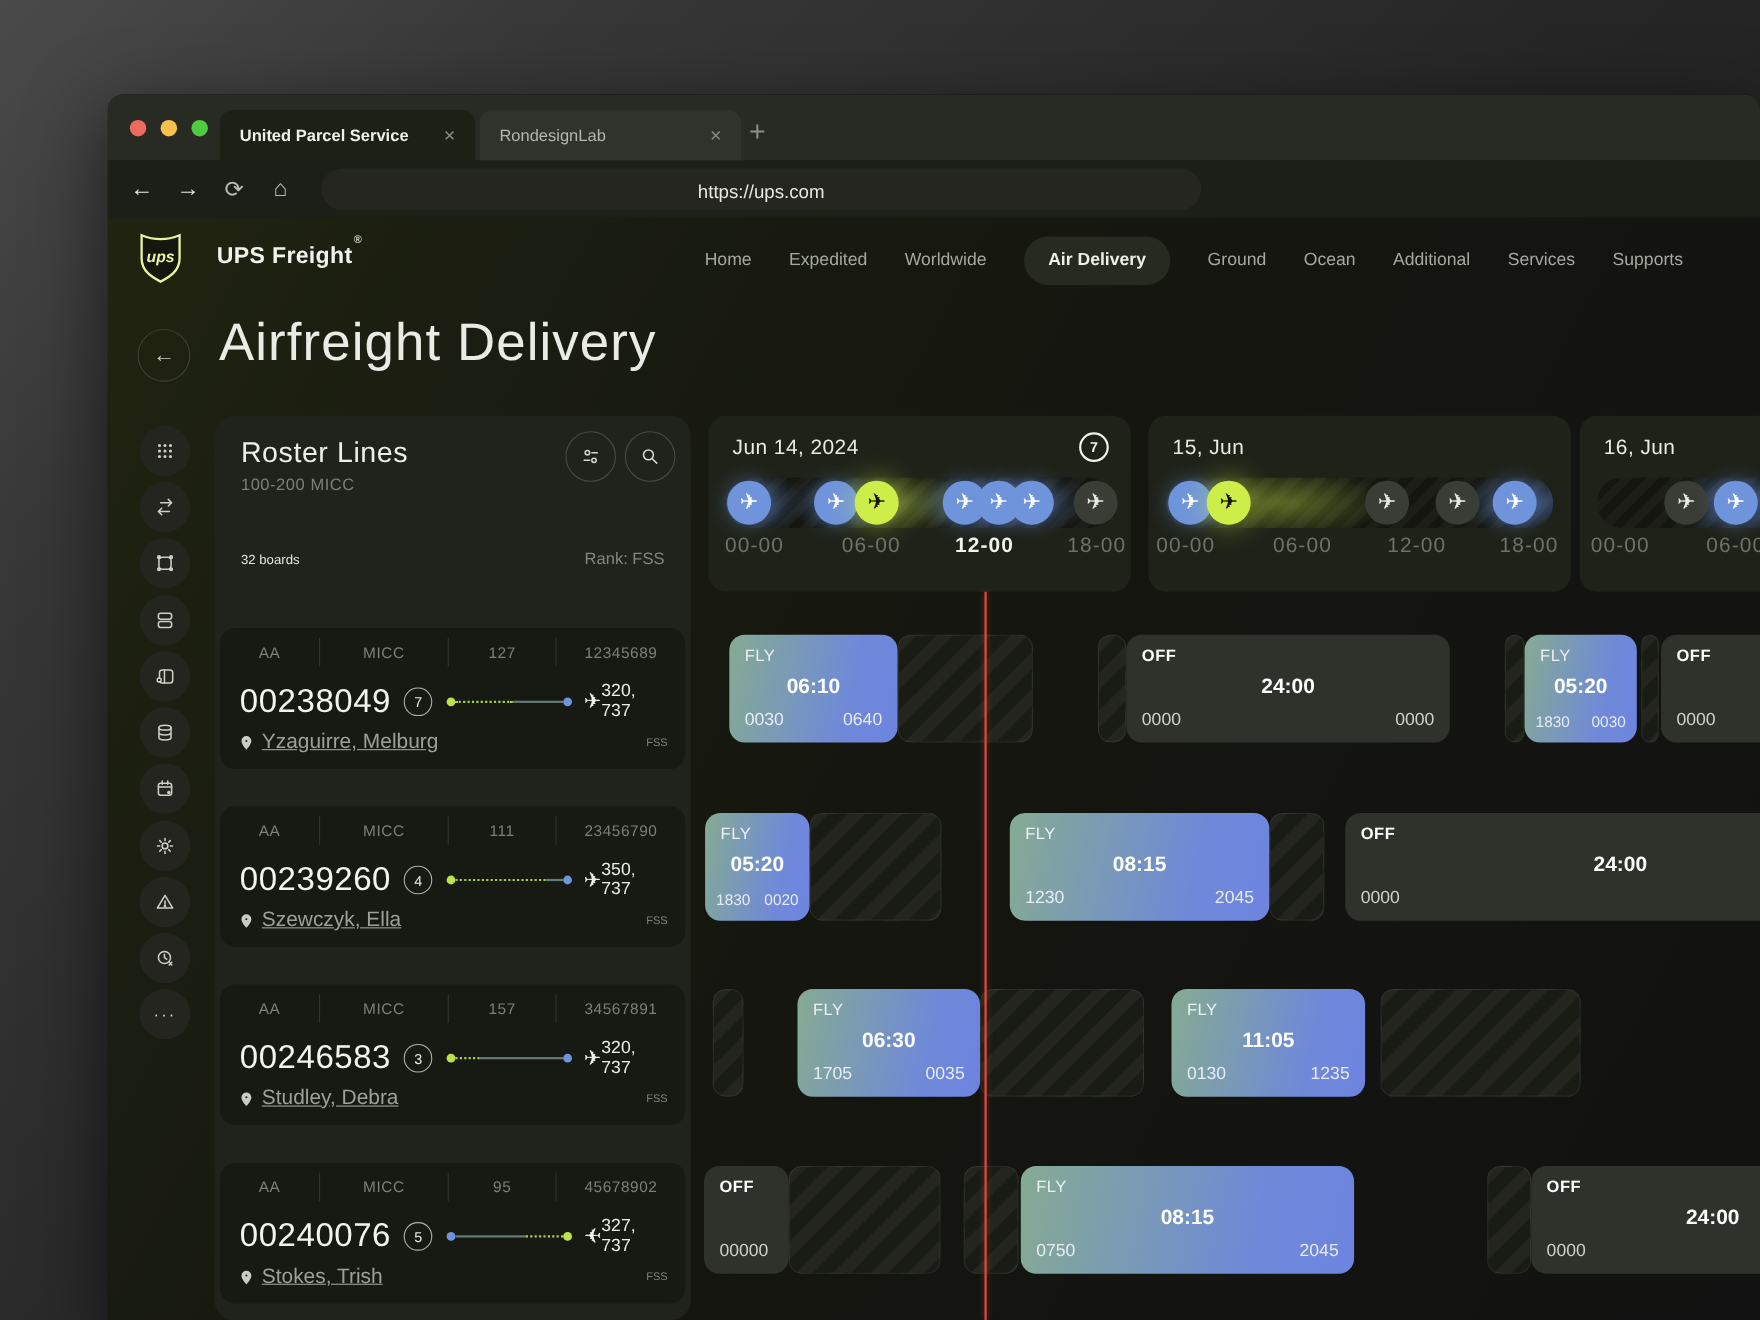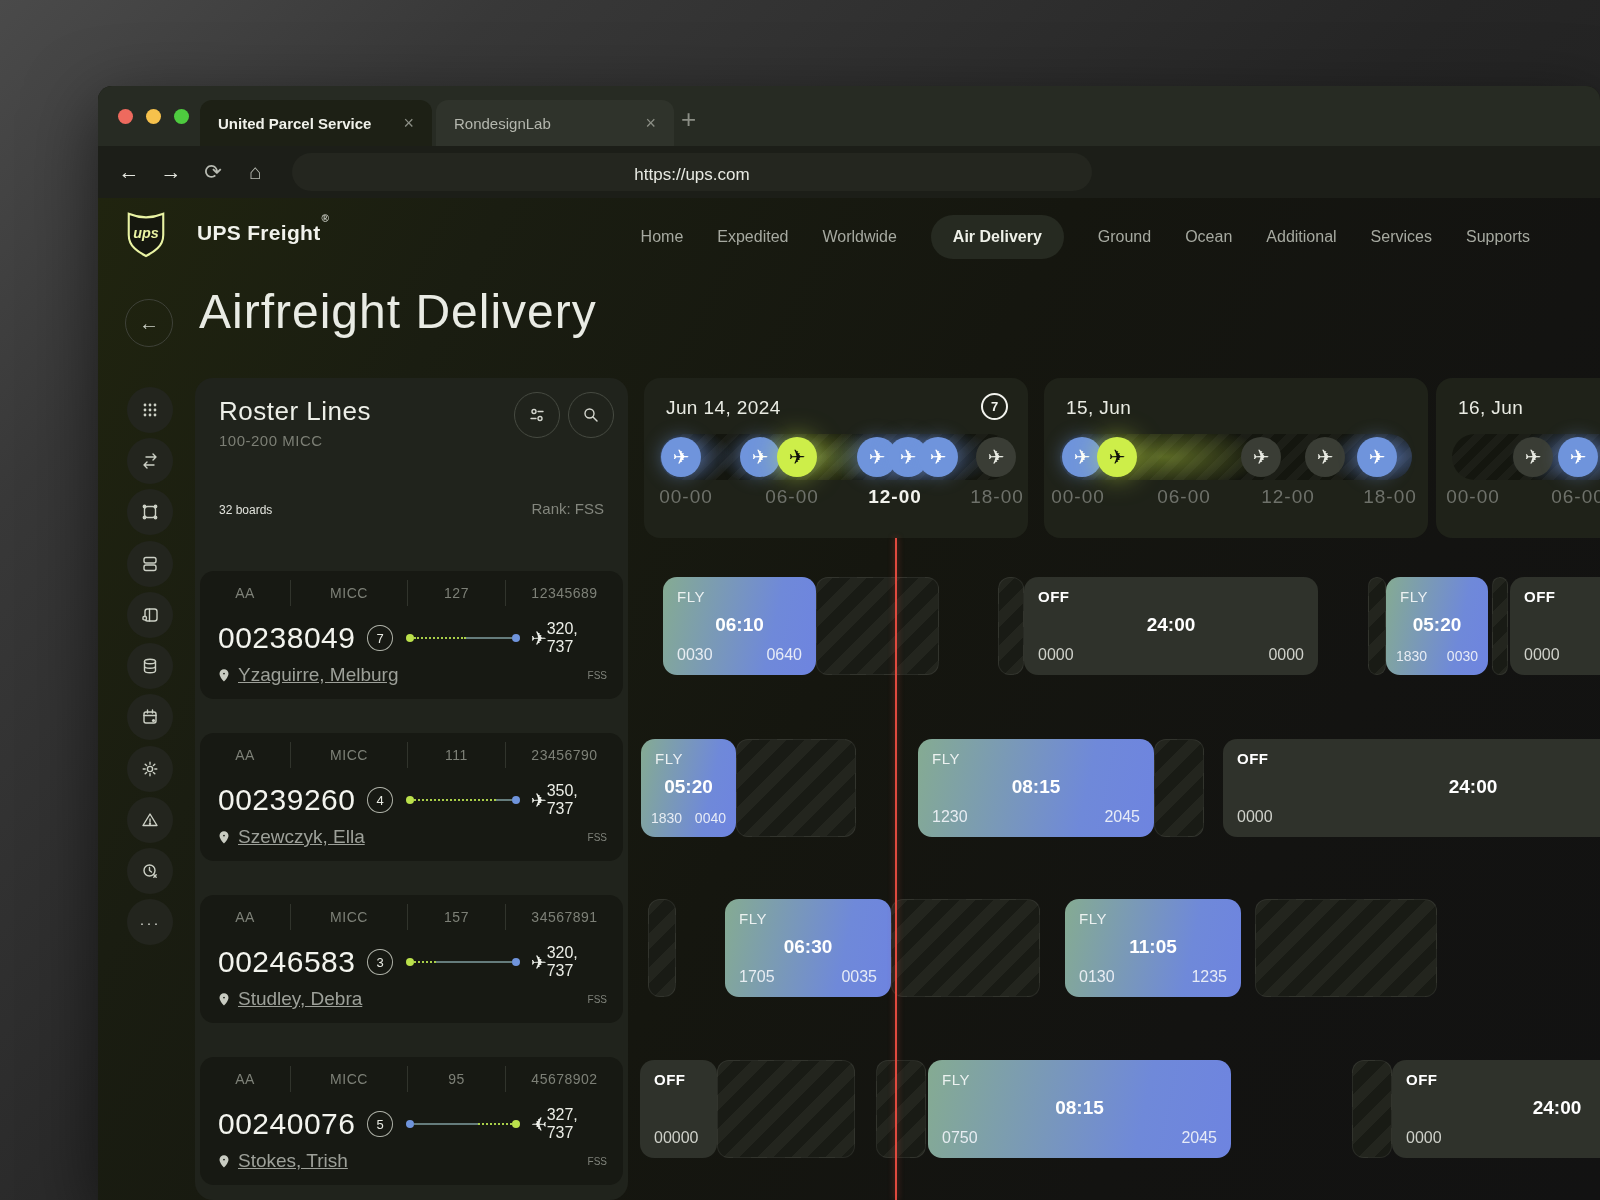--- a/index.html
+++ b/index.html
@@ -521,21 +521,21 @@
         <span class="blk-foot">
             <span>0000</span>
           </span>
       </div>
 
       <div class="blk fly tight" style="left:543px;top:541px;width:95px">
         <span class="blk-label">FLY</span>
         <span class="blk-time">05:20</span>
         <span class="blk-foot">
             <span>1830</span>
-            <span>0040</span>
+            <span>0020</span>
           </span>
       </div>
       <div class="blk hatch" style="left:638px;top:541px;width:120px"></div>
       <div class="blk fly" style="left:820px;top:541px;width:236px">
         <span class="blk-label">FLY</span>
         <span class="blk-time">08:15</span>
         <span class="blk-foot">
             <span>1230</span>
             <span>2045</span>
           </span>

